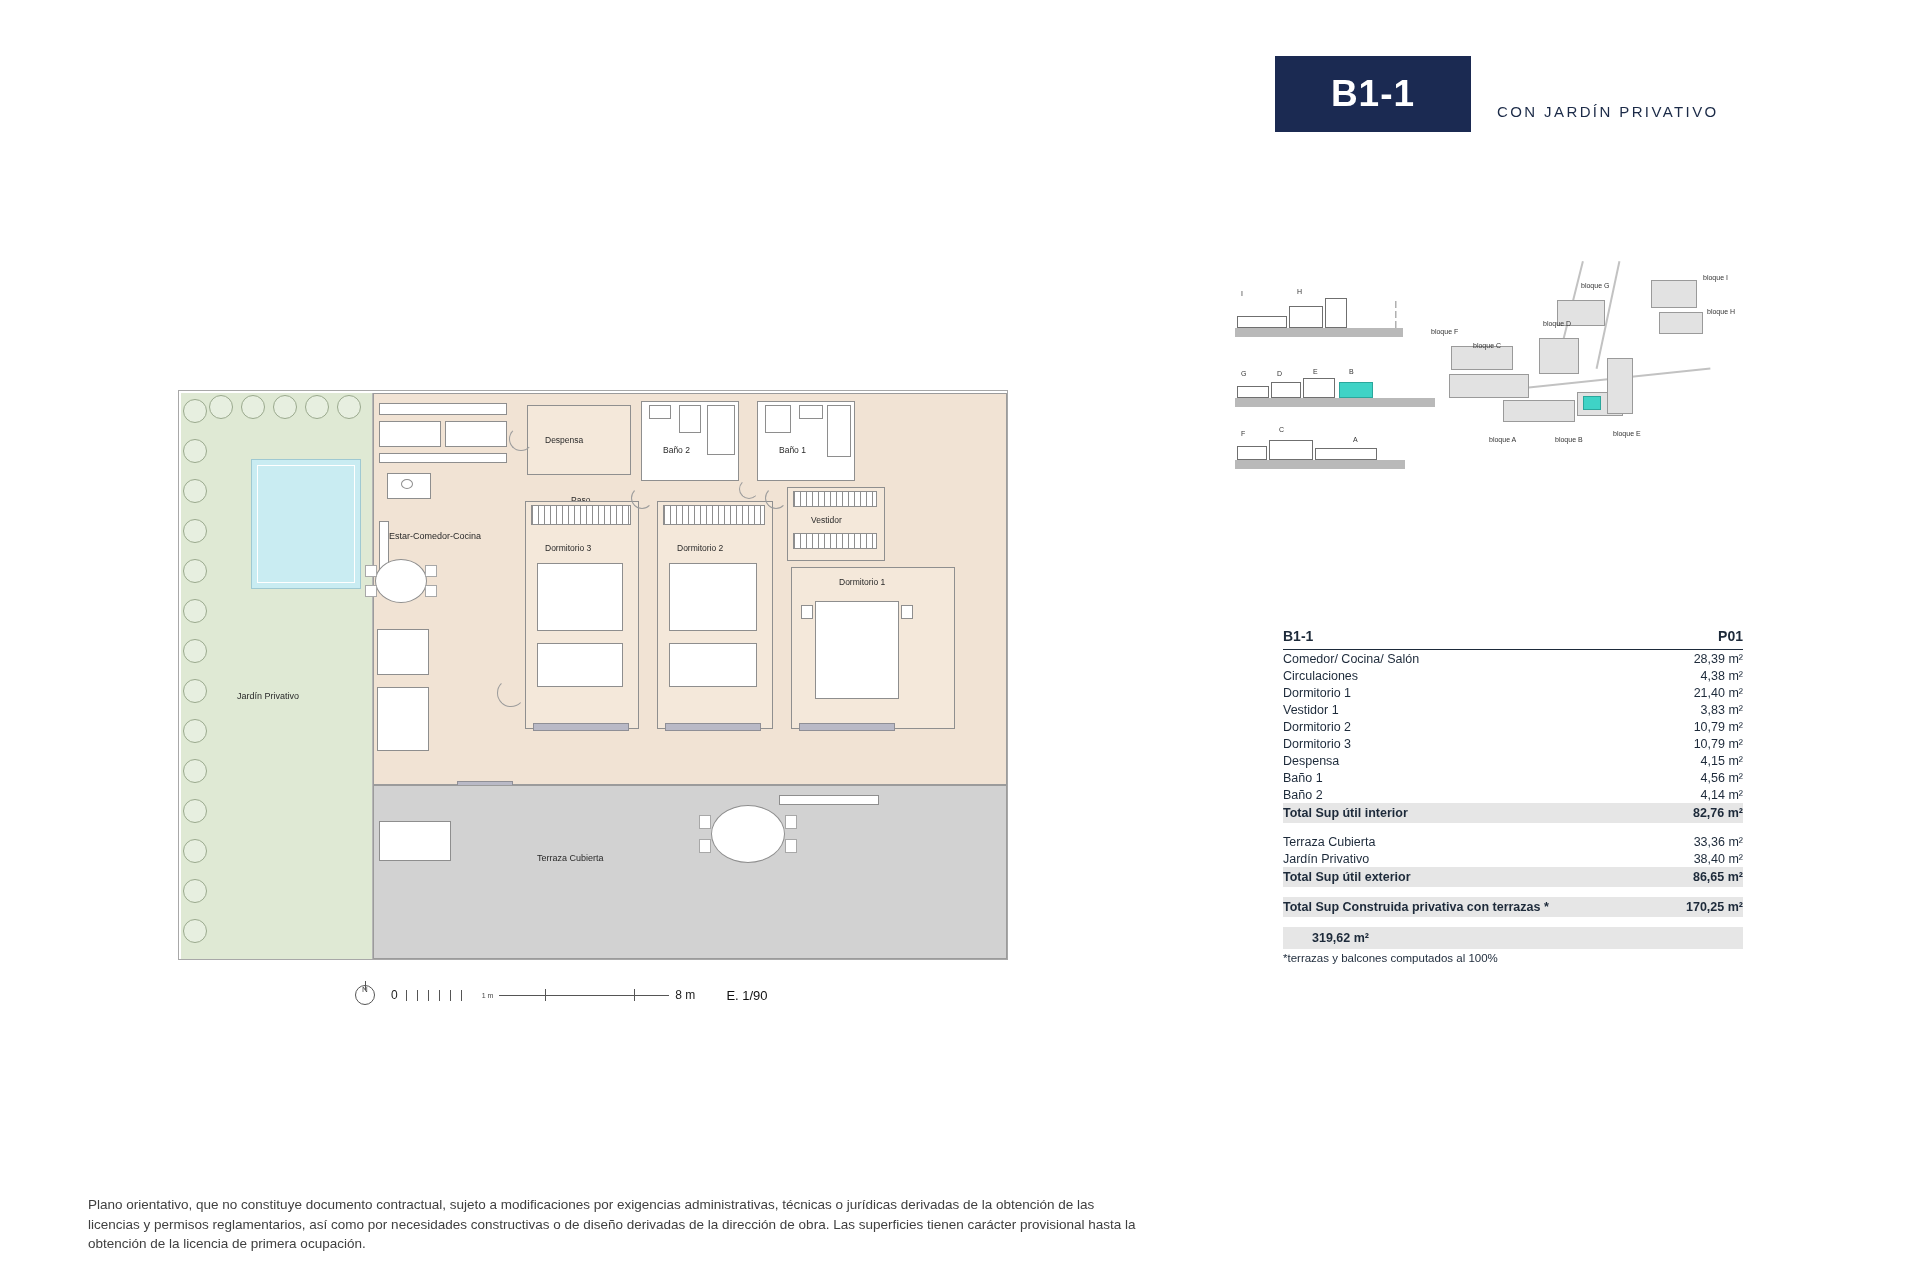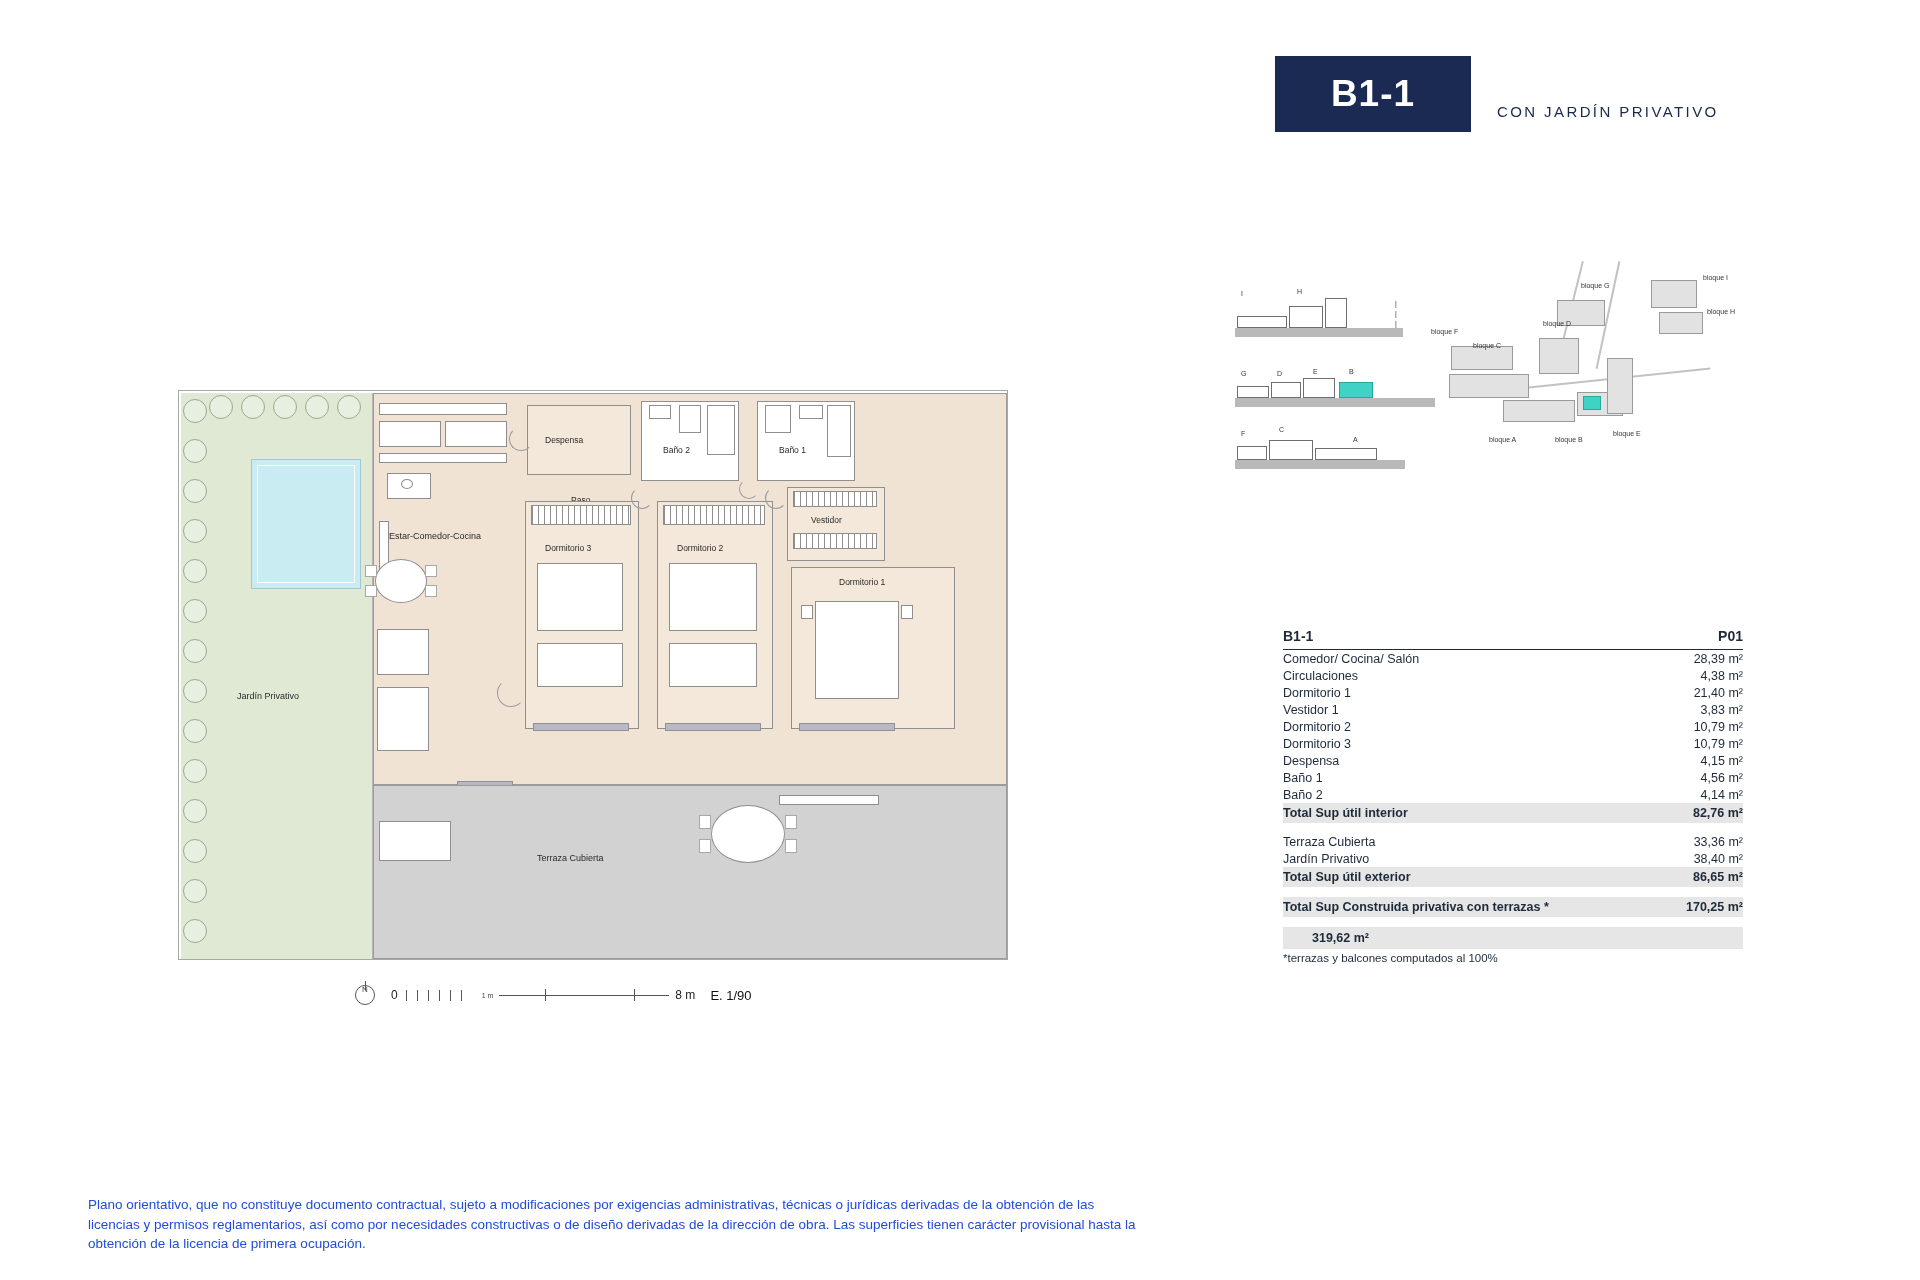--- a/index.html
+++ b/index.html
@@ -95,21 +95,21 @@
   #north-t { position:absolute; left:6px; top:-1px; font-size:8px; color:#444; }
   .sc-num { font-size:12px; color:#222; }
   #sc-ticks { display:flex; align-items:flex-end; margin:0 8px; }
   #sc-ticks span { display:block; width:11px; height:11px; border-left:1px solid #555; }
   #sc-line { width:170px; height:1px; background:#555; position:relative; margin:0 6px; }
   #sc-line:before, #sc-line:after {
     content:""; position:absolute; top:-6px; width:1px; height:12px; background:#555;
   }
   #sc-line:before { left:46px; }
   #sc-line:after { right:34px; }
-  #sc-scale { font-size:13px; margin-left:15px; color:#111; }
+  #sc-scale { font-size:13px; margin-left:31px; color:#111; }
   #sc-1m { font-size:7px; color:#444; margin-left:2px; }
 
   
   #sitewrap { position:absolute; left:1235px; top:270px; width:600px; height:250px; }
   .sec-block { position:absolute; }
   .sec-ground { position:absolute; background:#b9b9b9; height:9px; }
   .sec-bar { position:absolute; background:#ffffff; border:1px solid #6f6f6f; }
   .sec-bar.hl { background:#3fd3c6; border-color:#2aa79c; }
   .sec-t { position:absolute; font-size:7px; color:#333; }
   .map-shape { position:absolute; background:#e2e2e2; border:1px solid #9a9a9a; }
@@ -129,21 +129,21 @@
   .row .v { text-align:right; min-width:86px; }
   .row.total { font-weight:700; background:#e6e6e6; padding:3px 0; }
   .row.spacer { height:10px; }
   .row.wrapt { align-items:flex-start; background:#e6e6e6; font-weight:700; padding:4px 0; }
   .row.wrapt .n { max-width:330px; line-height:1.25; }
   #note { margin-top:3px; font-size:11.5px; color:#1d2a3a; }
 
   
   #disclaimer {
     position:absolute; left:88px; top:1195px; width:1060px;
-    font-size:13.5px; line-height:1.45; color:#1d4ed8;
+    font-size:13.5px; line-height:1.45; color:#404040;
   }
 </style>
 </head>
 <body>
 
 <div id="header">
   <div id="badge-row">
     <div id="badge">B1-1</div>
     <div id="badge-sub">CON JARDÍN PRIVATIVO</div>
   </div>

